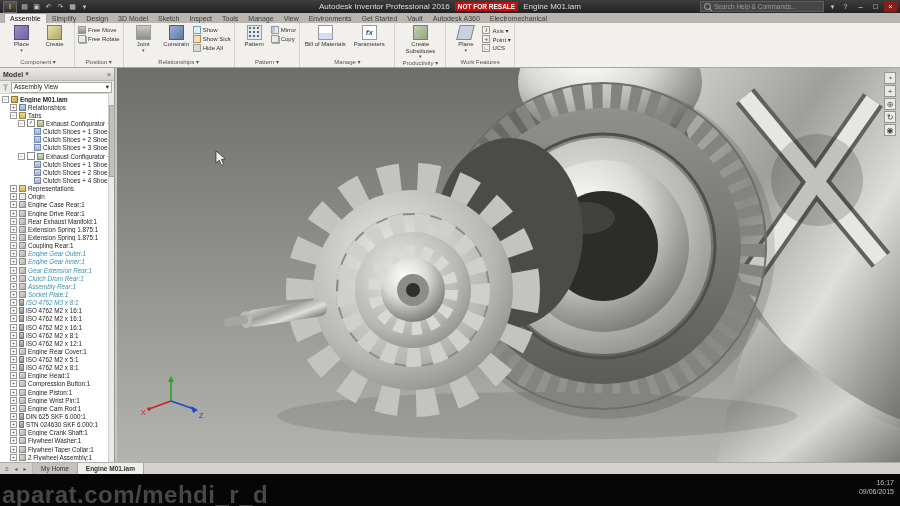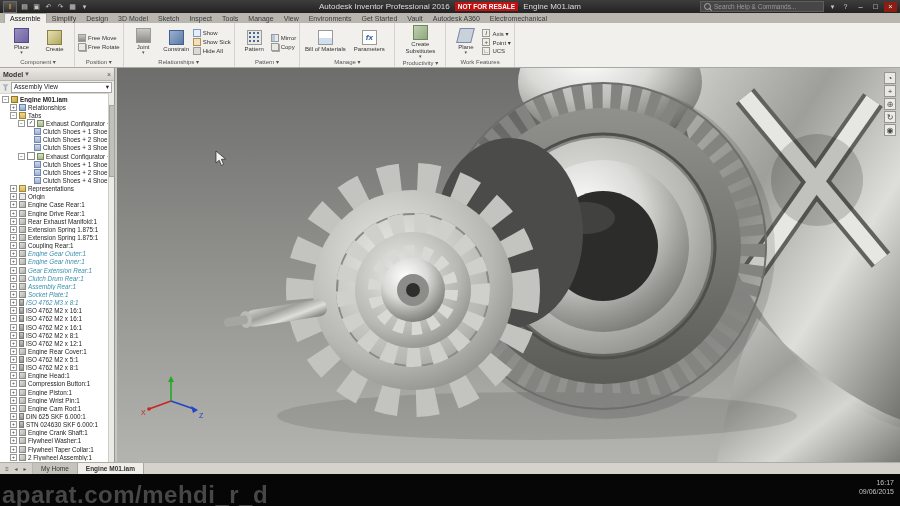--- a/index.html
+++ b/index.html
@@ -24,21 +24,21 @@
   .winbtn[data-name="close-button"]{background:#8c1d12;}
 
   
   .tabstrip{height:10px;background:#b9b6b0;display:flex;align-items:flex-end;padding-left:4px;}
   .rtab{font-size:7px;color:#3a3a3a;padding:1px 5px 1px;white-space:nowrap;}
   .rtab.active{background:#f2f0ec;border:1px solid #a9a7a2;border-bottom:0;color:#111;}
 
   
   .ribbon{height:44px;background:#f2f0ec;border-bottom:1px solid #a9a7a2;display:flex;align-items:stretch;padding-left:2px;}
   .rpanel{display:flex;flex-direction:column;border-right:1px solid #d6d4cf;padding:1px 3px 0;}
-  .rpc{flex:1;display:flex;gap:0;align-items:center;}
+  .rpc{flex:1;display:flex;gap:0;align-items:flex-start;}
   .tbig{width:33px;display:flex;flex-direction:column;align-items:center;font-size:6px;color:#333;text-align:center;}
   .tbig2{width:44px;}
   .icb{width:15px;height:15px;margin:1px 0;background:#cfcfcb;border:1px solid #9a9a96;box-sizing:border-box;font-size:8px;line-height:13px;text-align:center;color:#2a5a9a;}
   .tlbb{line-height:6.5px;}
   .drop{font-size:5px;color:#555;line-height:5px;}
   .rstack{display:flex;flex-direction:column;gap:1px;padding-top:2px;}
   .tsmall{display:flex;align-items:center;gap:2px;font-size:6px;color:#333;height:8px;white-space:nowrap;}
   .ic{width:8px;height:8px;display:inline-block;background:#cfcfcb;border:1px solid #9a9a96;box-sizing:border-box;flex:none;font-size:6px;line-height:6px;text-align:center;color:#444;}
   .rplabel{font-size:6px;color:#555;text-align:center;height:9px;line-height:9px;white-space:nowrap;}
   .ic-place{background:linear-gradient(135deg,#9a8fc0,#6f63a0);border-color:#56498a;}

